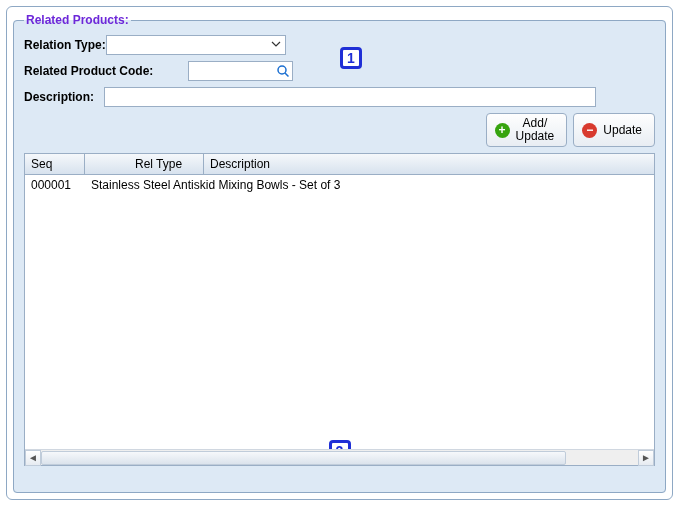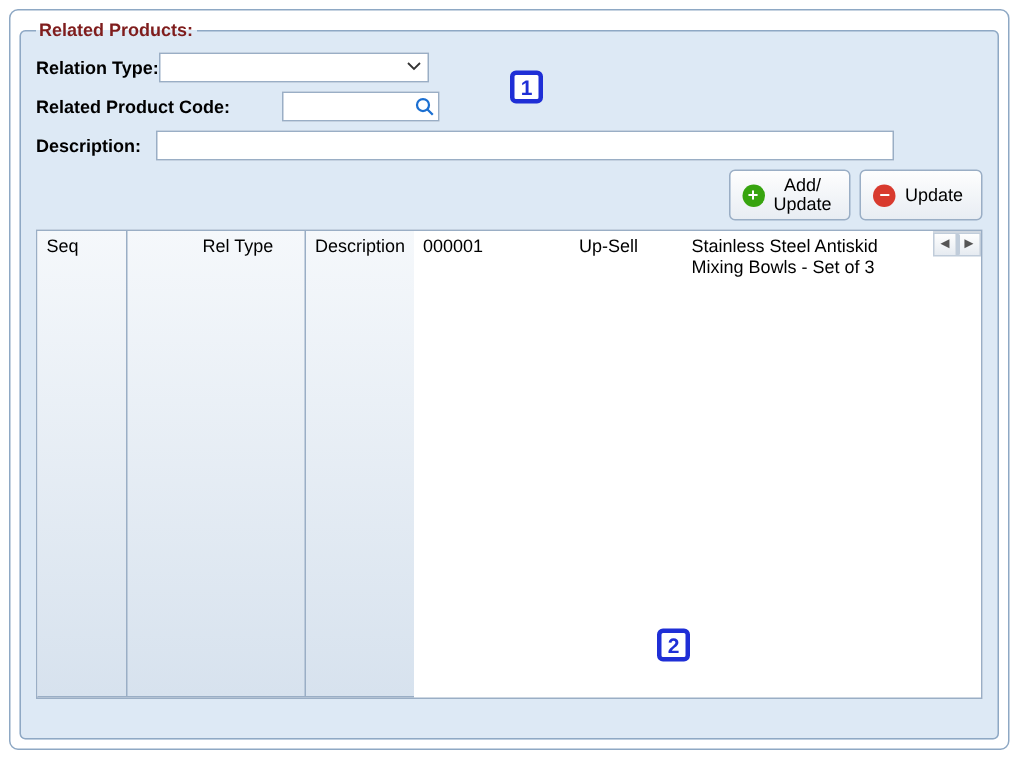--- a/index.html
+++ b/index.html
@@ -21,21 +21,21 @@
   fieldset.related {
     margin: 0;
     border: 1px solid #8ea8c4;
     border-radius: 4px;
     padding: 8px 10px 10px 10px;
     background: #dde9f5;
     height: 100%;
     position: relative;
   }
   fieldset.related legend {
-    color: #7f1d1d;
+    color: #6d28d9;
     font-weight: bold;
     font-size: 12px;
     padding: 0 2px;
   }
   .form-row {
     display: flex;
     align-items: center;
     margin-bottom: 6px;
   }
   .label {
@@ -149,21 +149,21 @@
     position: absolute;
     left: 50%;
     top: 265px;
     transform: translateX(-50%);
   }
   .grid-wrap {
     border: 1px solid #9aaec5;
     background: #fff;
     height: 313px;
     display: flex;
-    flex-direction: row;
+    flex-direction: column;
   }
   .grid-head {
     display: flex;
     background: linear-gradient(#f5f8fb, #d7e2ee);
     border-bottom: 1px solid #9aaec5;
   }
   .grid-head-cell {
     border-right: 1px solid #9aaec5;
     padding: 3px 6px;
     font-size: 12px;
@@ -275,21 +275,20 @@
 
     <div class="grid-wrap">
       <div class="grid-head">
         <div class="grid-head-cell col-seq">Seq</div>
         <div class="grid-head-cell col-type">Rel Type</div>
         <div class="grid-head-cell col-desc">Description</div>
       </div>
       <div class="grid-body">
         <div class="grid-row">
           <div class="grid-cell col-seq">000001</div>
-          <div class="grid-cell col-type">Up-Sell</div>
           <div class="grid-cell col-desc">Stainless Steel Antiskid Mixing Bowls - Set of 3</div>
         </div>
         <span class="callout callout-2">2</span>
       </div>
       <div class="scroll-h">
         <div class="scroll-btn">◄</div>
         <div class="scroll-track">
           <div class="scroll-thumb"></div>
         </div>
         <div class="scroll-btn">►</div>

